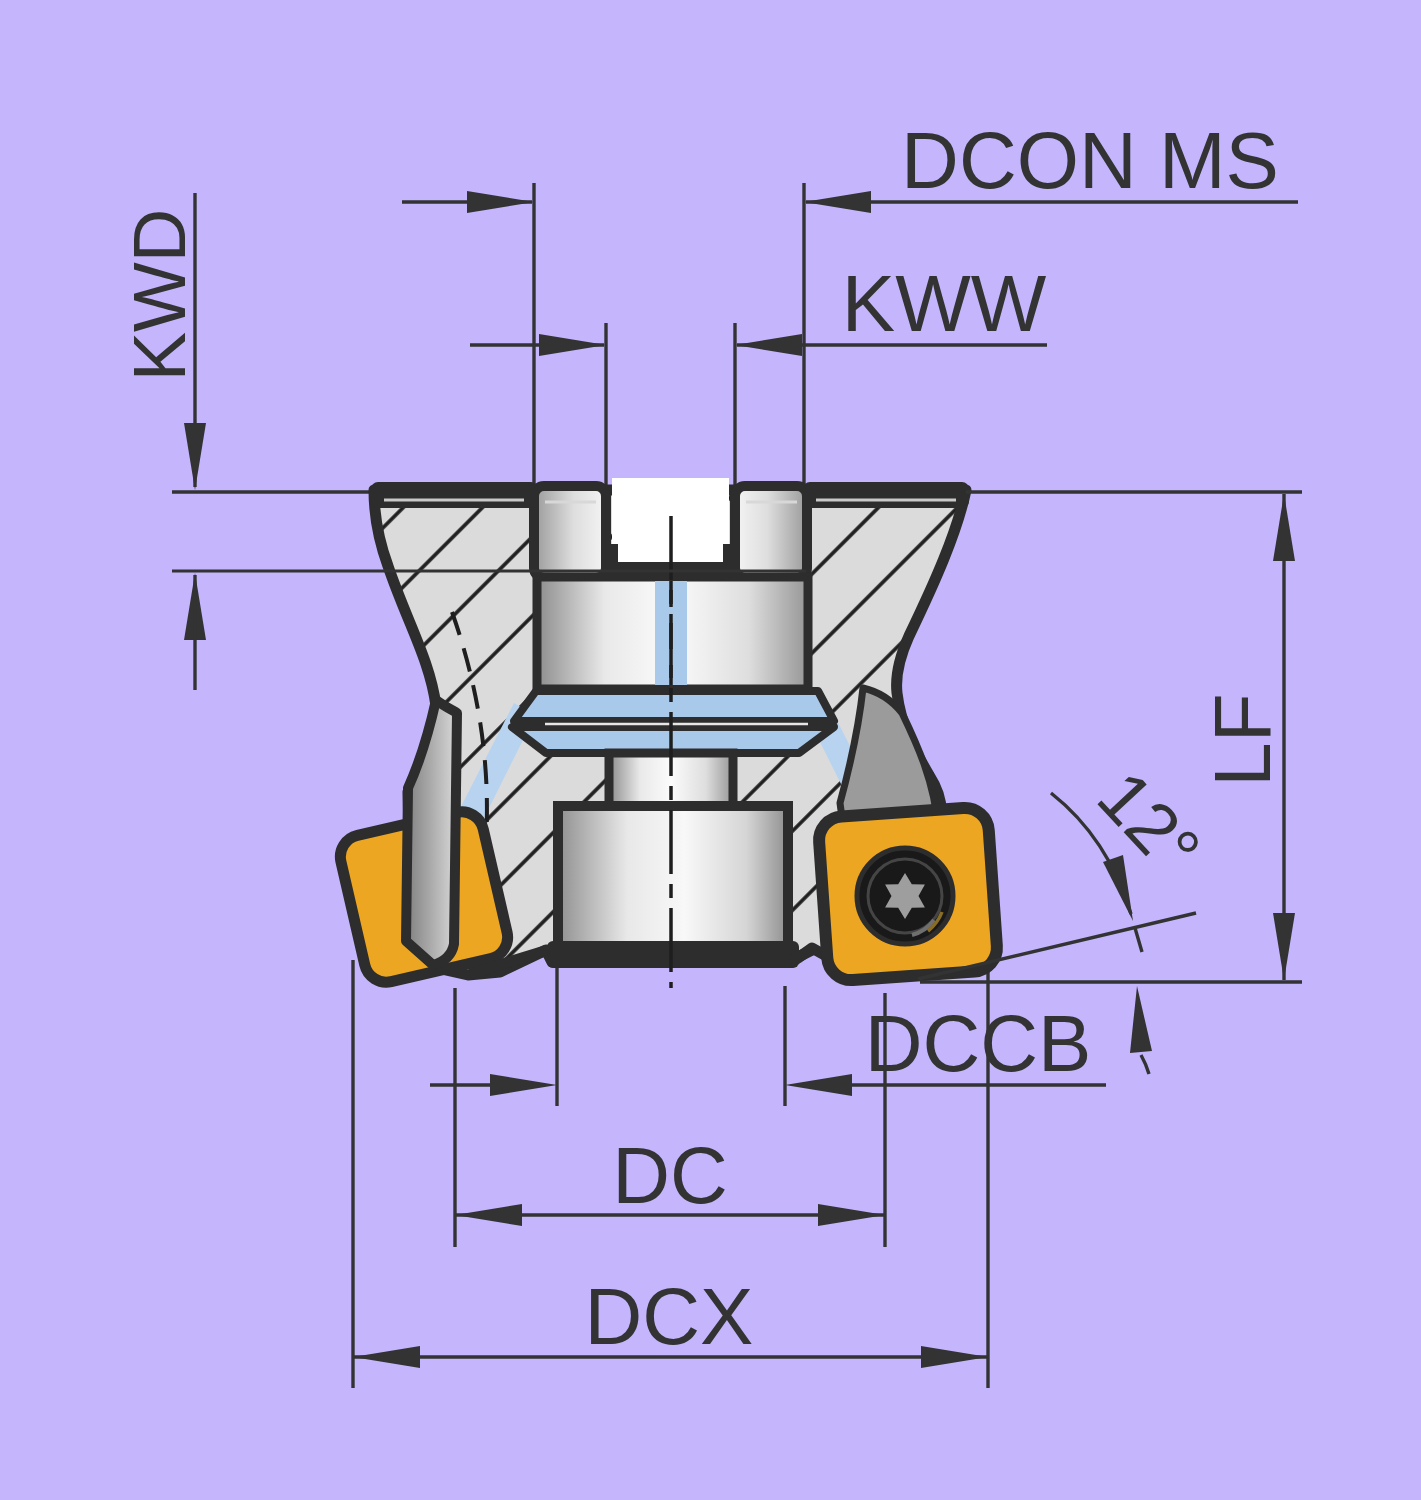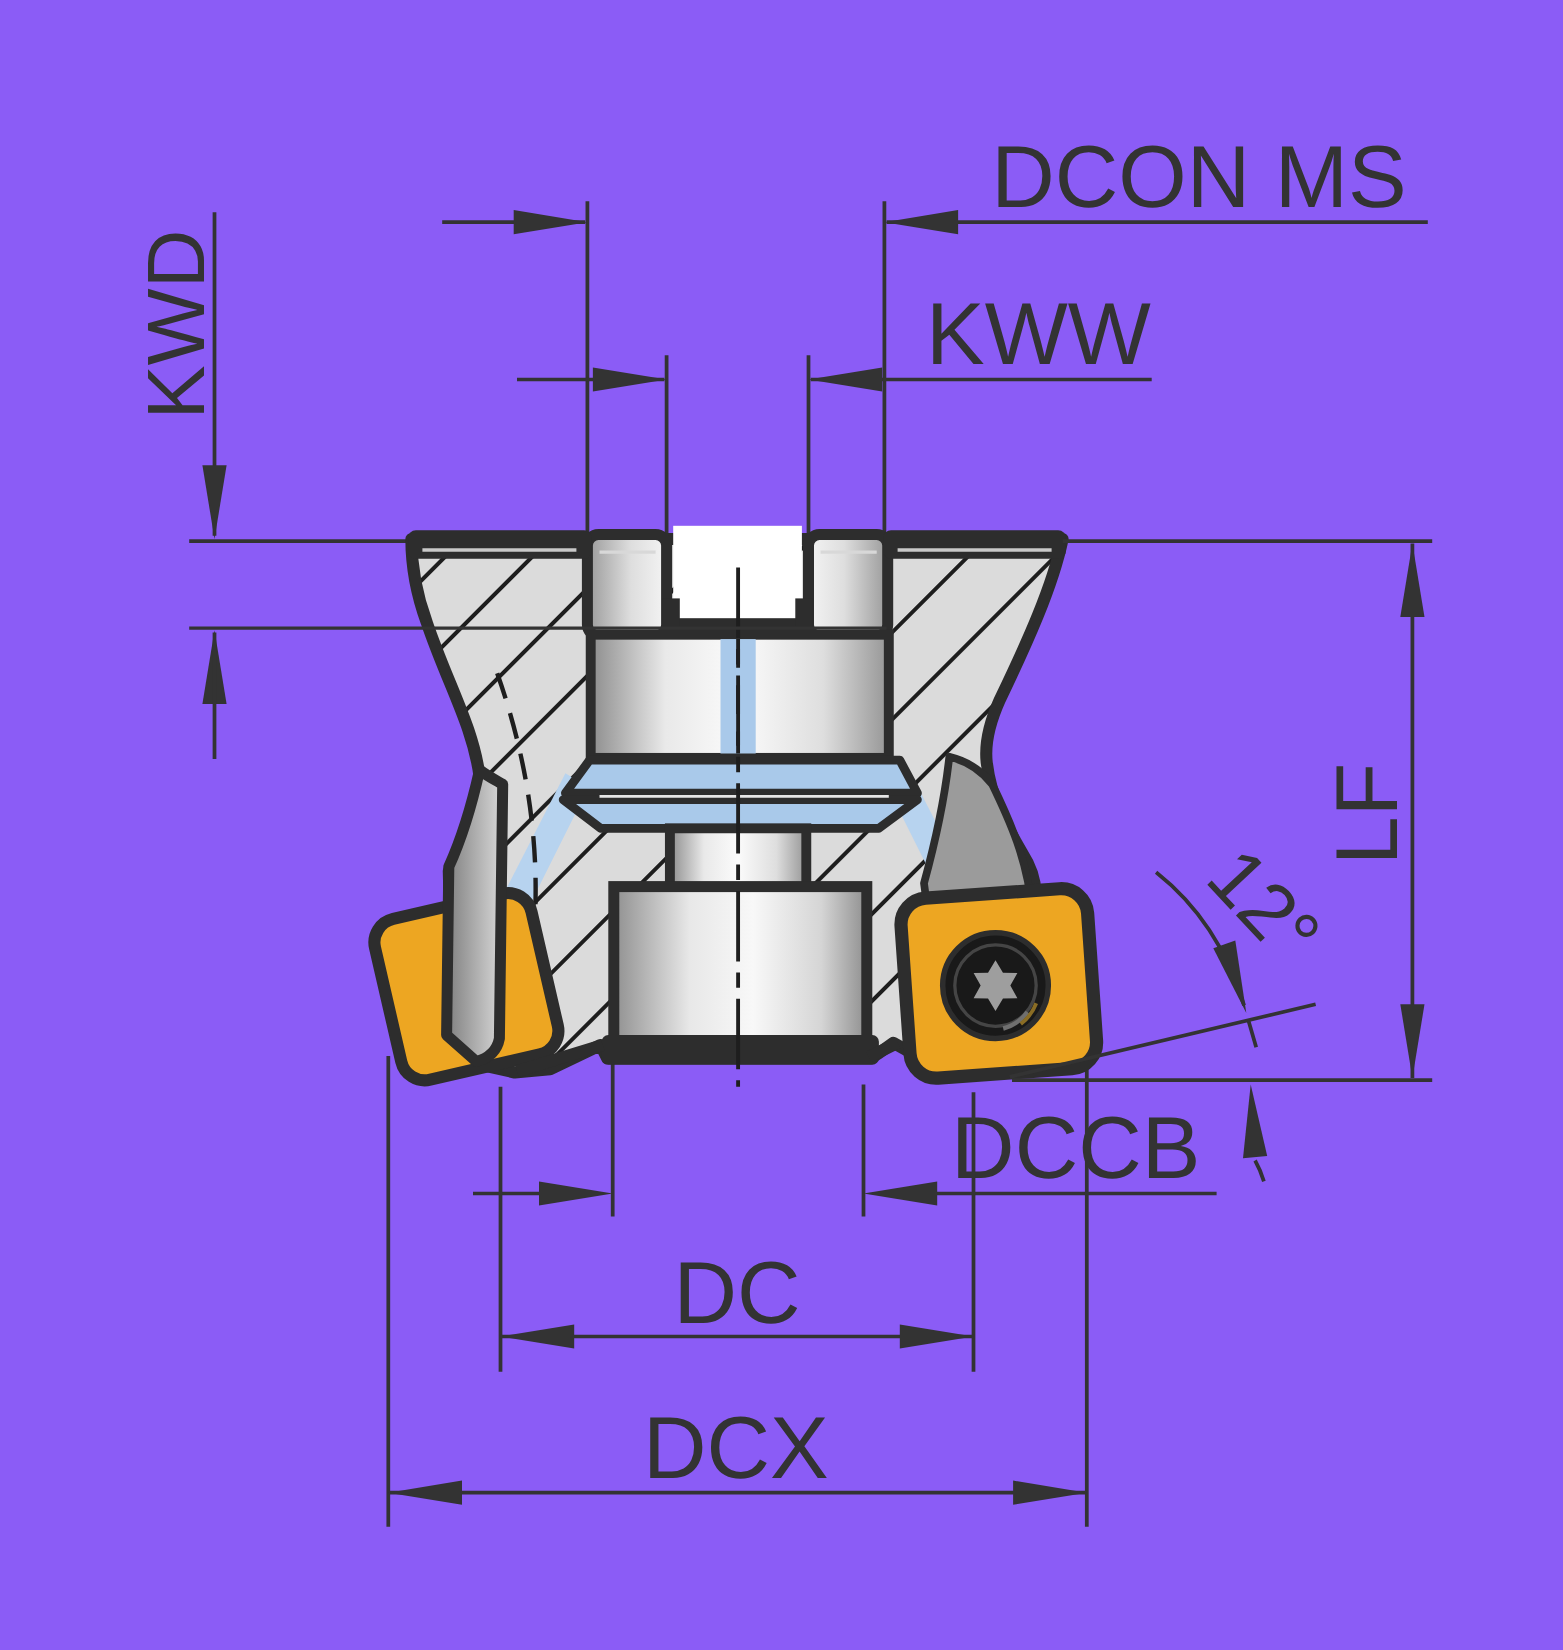--- a/index.html
+++ b/index.html
@@ -1,17 +1,17 @@
 <!DOCTYPE html>
 <html><head>
 <meta charset="utf-8">
 <style>
   html,body{margin:0;padding:0;background:#ffffff;}
   body{font-family:"Liberation Sans", sans-serif;}
-  .stage{position:relative;width:1421px;height:1500px;background:#8b5cf6;overflow:hidden;}
+  .stage{position:relative;width:1421px;height:1500px;background:#c4b5fd;overflow:hidden;}
   svg{display:block;}
   text{fill:#333333;font-family:"Liberation Sans", sans-serif;}
   .dim-label{font-size:80px;}
   .dim-label-sm{font-size:74px;}
 </style>
 </head>
 <body>
 
 <div class="stage">
 <svg width="1421" height="1500" viewBox="0 0 1421 1500">

